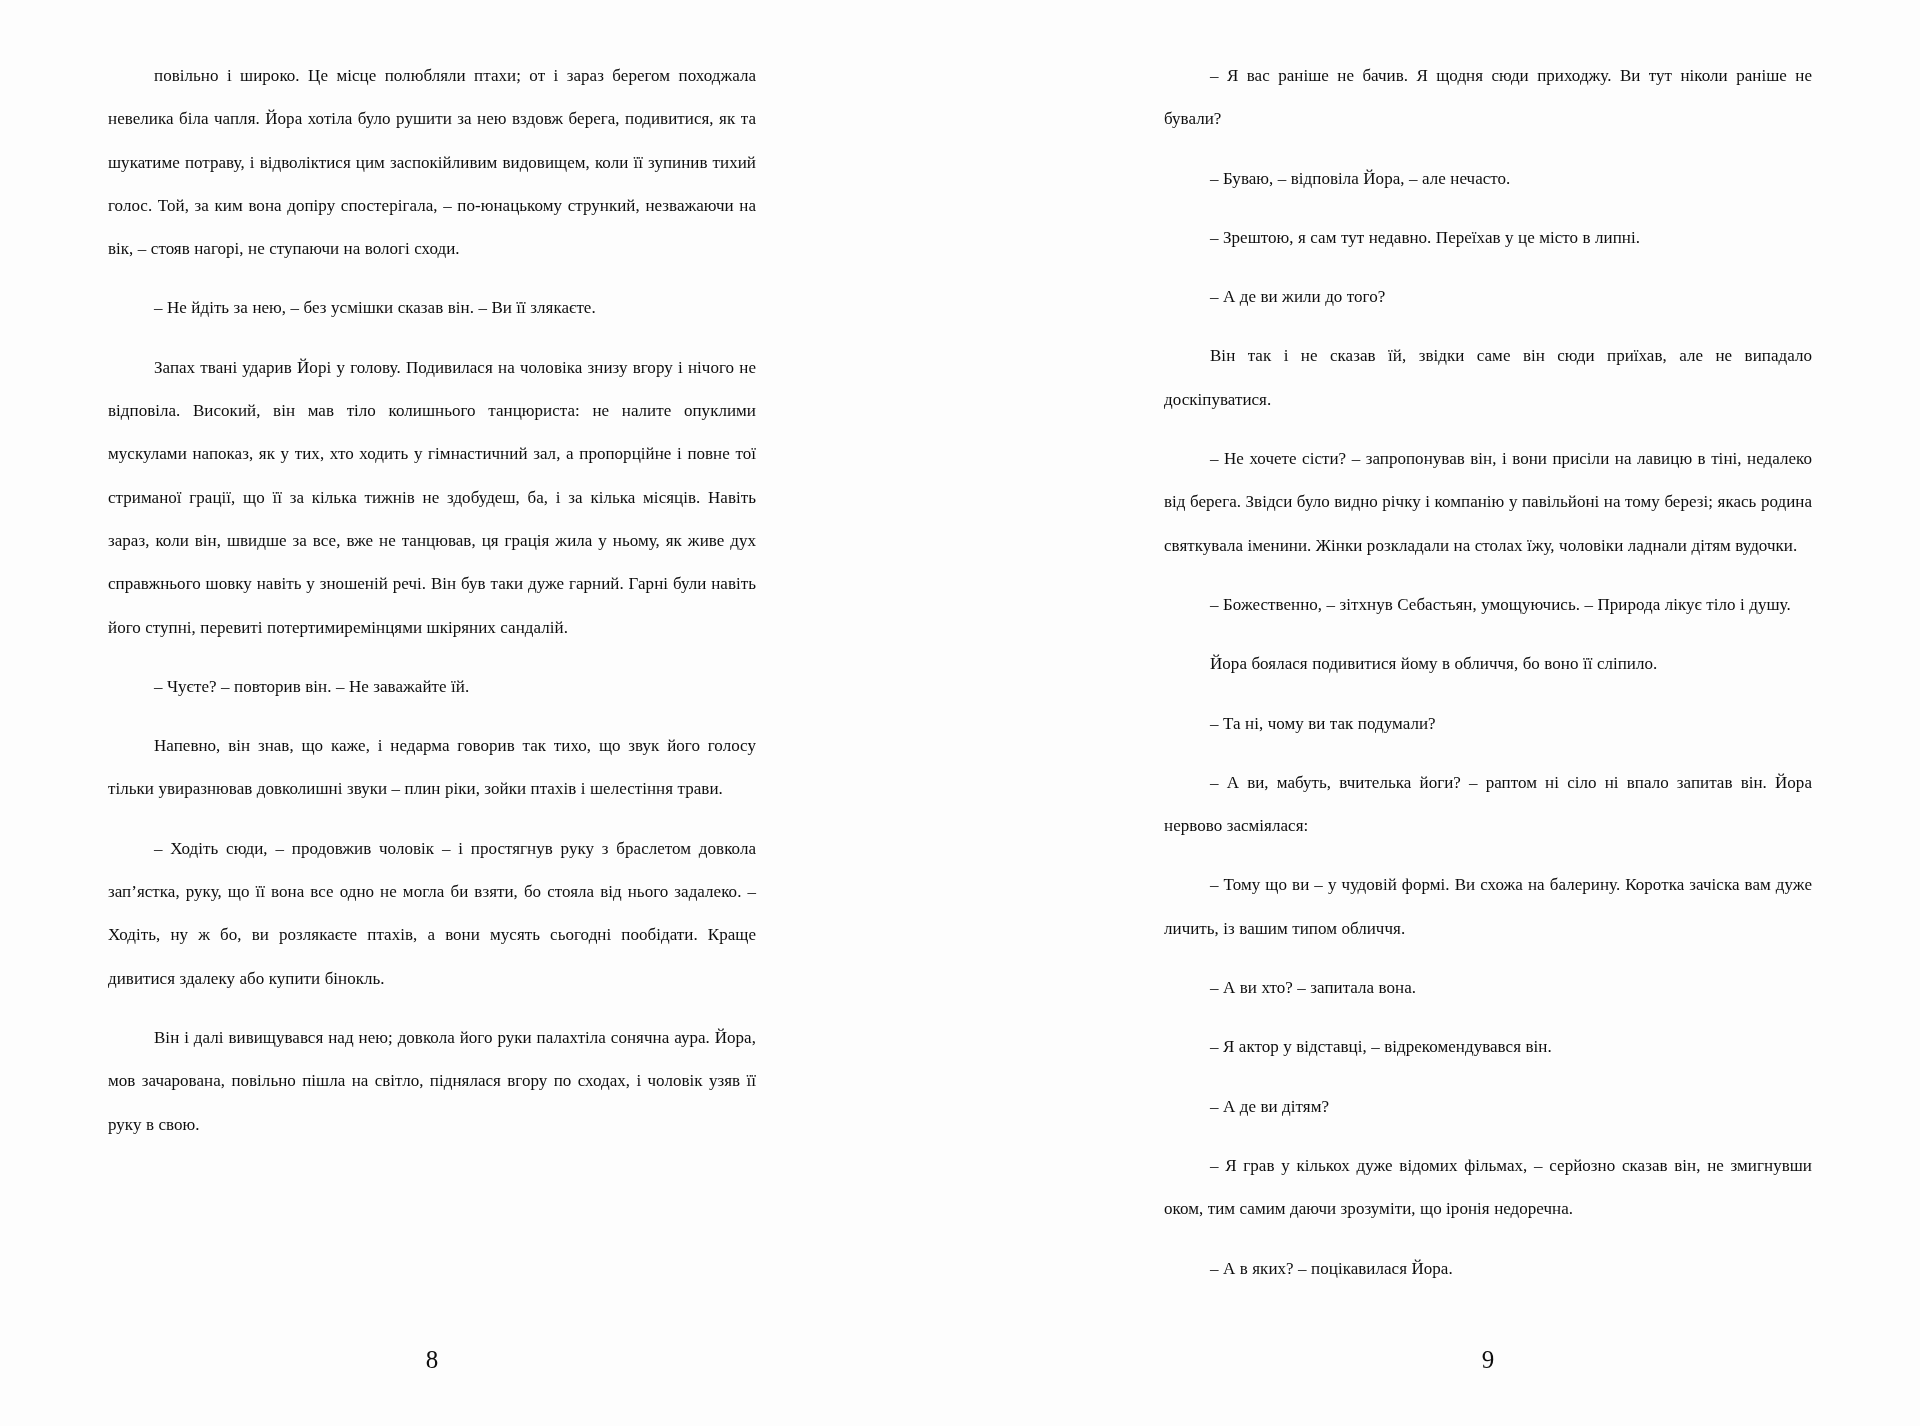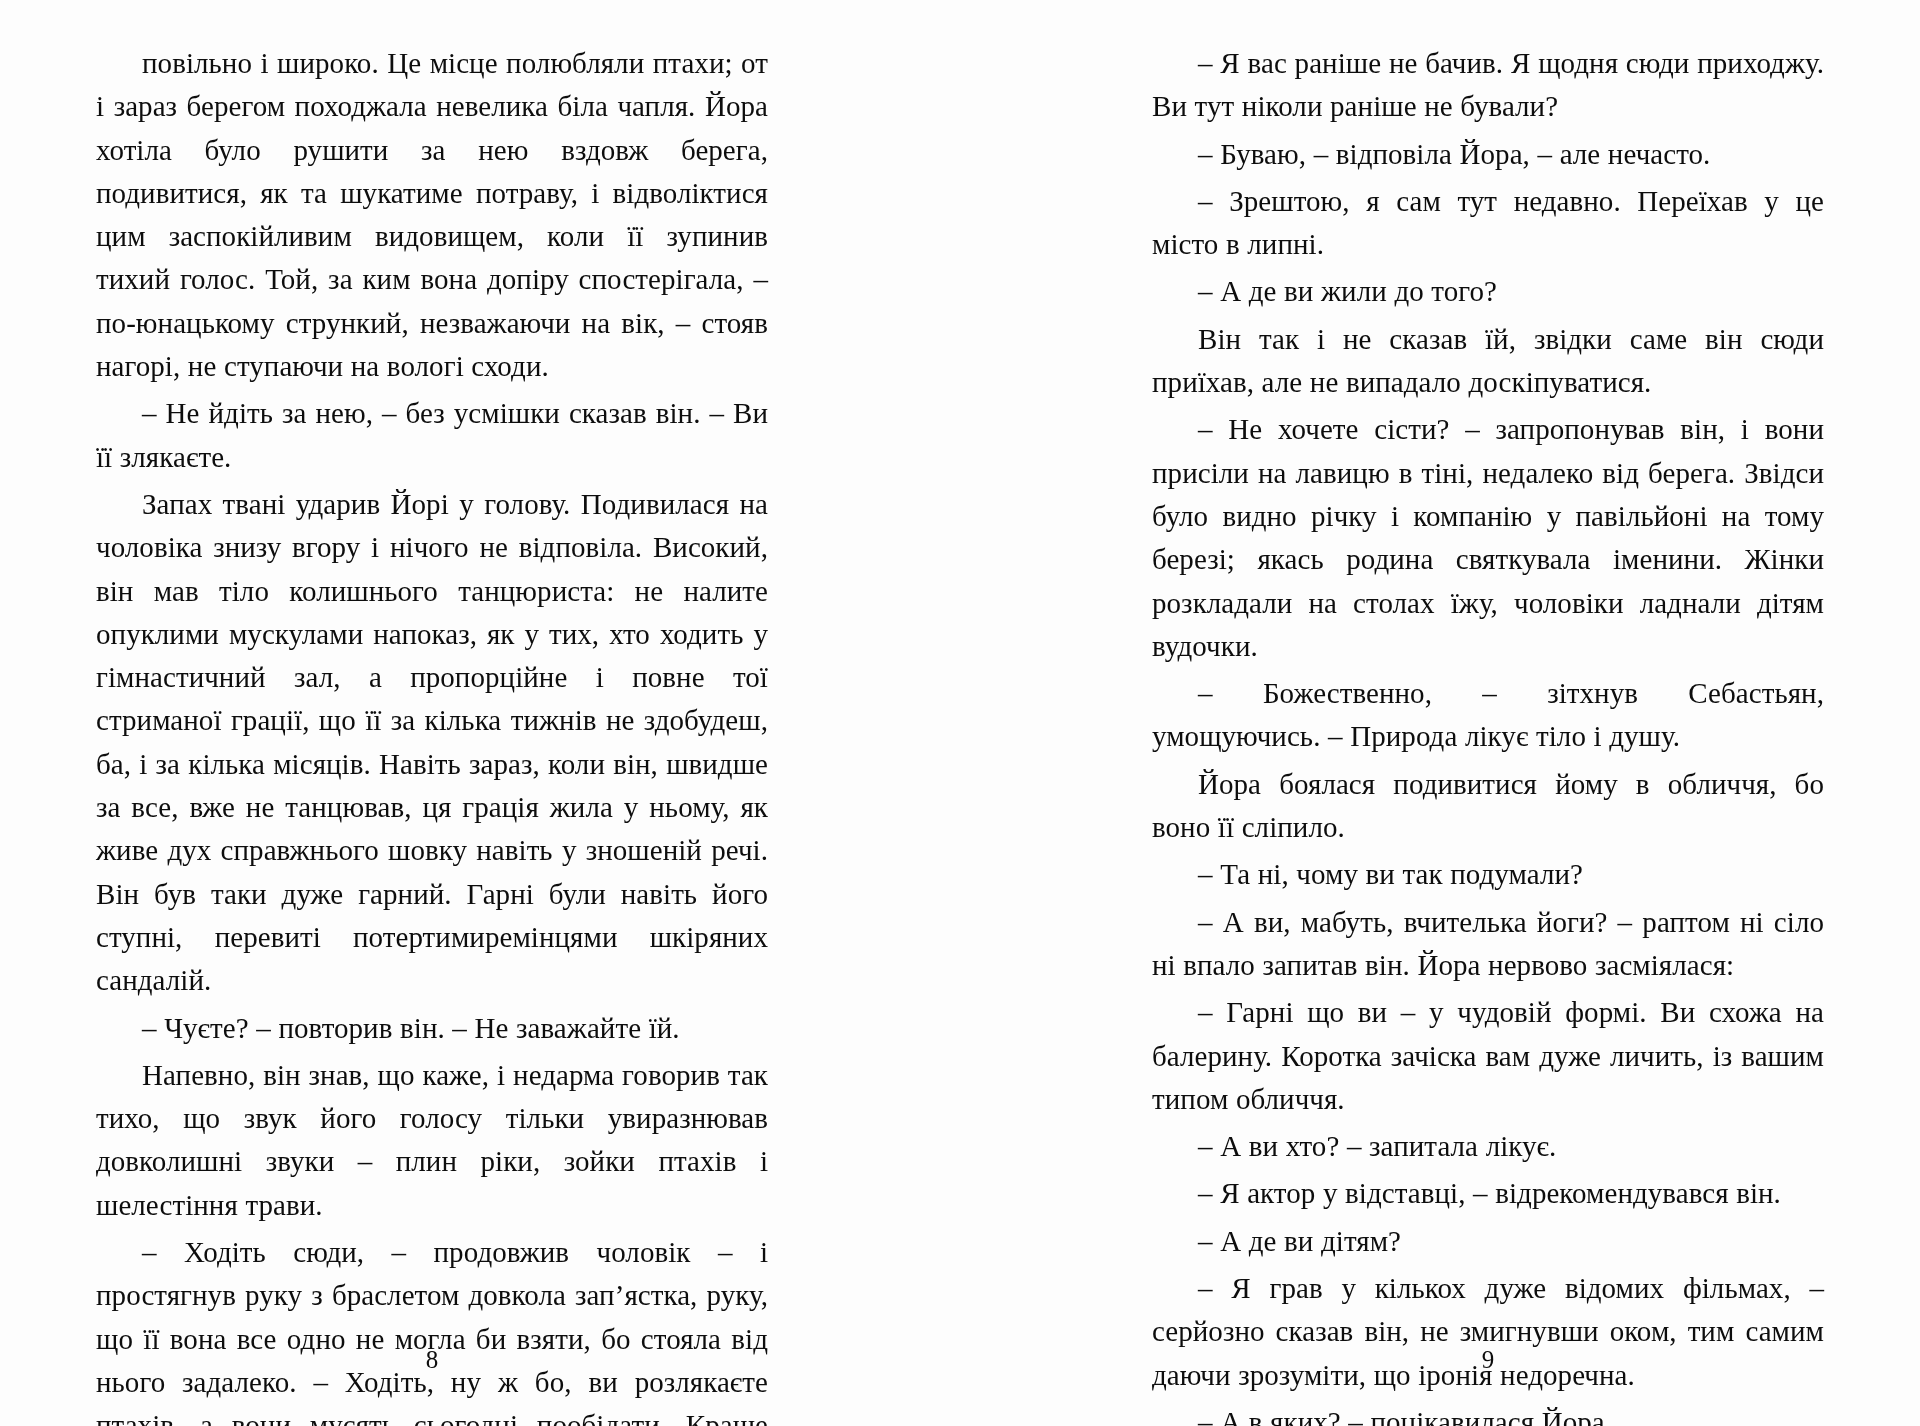--- a/index.html
+++ b/index.html
@@ -26,22 +26,22 @@
     justify-content: space-between;
   }
   .col {
     width: 680px;
     box-sizing: border-box;
   }
   .col-left  { margin-left: 92px; }
   .col-right { margin-right: 92px; }
 
   p.para {
-    margin: 4px;
-    font-size: 29px;
+    margin: 16px;
+    font-size: 17px;
     line-height: 43.3px;
     text-align: justify;
     text-indent: 46px;
     hyphens: none;
     word-spacing: 0.01em;
     letter-spacing: 0.002em;
   }
   .folio {
     position: absolute;
     bottom: 52px;
@@ -74,22 +74,22 @@
       <p class="para">– Я вас раніше не бачив. Я щодня сюди приходжу. Ви тут ніколи раніше не бували?</p>
       <p class="para">– Буваю, – відповіла Йора, – але нечасто.</p>
       <p class="para">– Зрештою, я сам тут недавно. Переїхав у це місто в липні.</p>
       <p class="para">– А де ви жили до того?</p>
       <p class="para">Він так і не сказав їй, звідки саме він сюди приїхав, але не випадало доскіпуватися.</p>
       <p class="para">– Не хочете сісти? – запропонував він, і вони присіли на лавицю в тіні, недалеко від берега. Звідси було видно річку і компанію у павільйоні на тому березі; якась родина святкувала іменини. Жінки розкладали на столах їжу, чоловіки ладнали дітям вудочки.</p>
       <p class="para">– Божественно, – зітхнув Себастьян, умощуючись. – Природа лікує тіло і душу.</p>
       <p class="para">Йора боялася подивитися йому в обличчя, бо воно її сліпило.</p>
       <p class="para">– Та ні, чому ви так подумали?</p>
       <p class="para">– А ви, мабуть, вчителька йоги? – раптом ні сіло ні впало запитав він. Йора нервово засміялася:</p>
-      <p class="para">– Гарні що ви – у чудовій формі. Ви схожа на балерину. Коротка зачіска вам дуже личить, із вашим типом обличчя.</p>
-      <p class="para">– А ви хто? – запитала лікує.</p>
+      <p class="para">– Тому що ви – у чудовій формі. Ви схожа на балерину. Коротка зачіска вам дуже личить, із вашим типом обличчя.</p>
+      <p class="para">– А ви хто? – запитала вона.</p>
       <p class="para">– Я актор у відставці, – відрекомендувався він.</p>
       <p class="para">– А де ви дітям?</p>
       <p class="para">– Я грав у кількох дуже відомих фільмах, – серйозно сказав він, не змигнувши оком, тим самим даючи зрозуміти, що іронія недоречна.</p>
       <p class="para">– А в яких? – поцікавилася Йора.</p>
       <p class="para"></p>
     </div>
 
   </div>
 
   <div class="folio folio-left">8</div>

